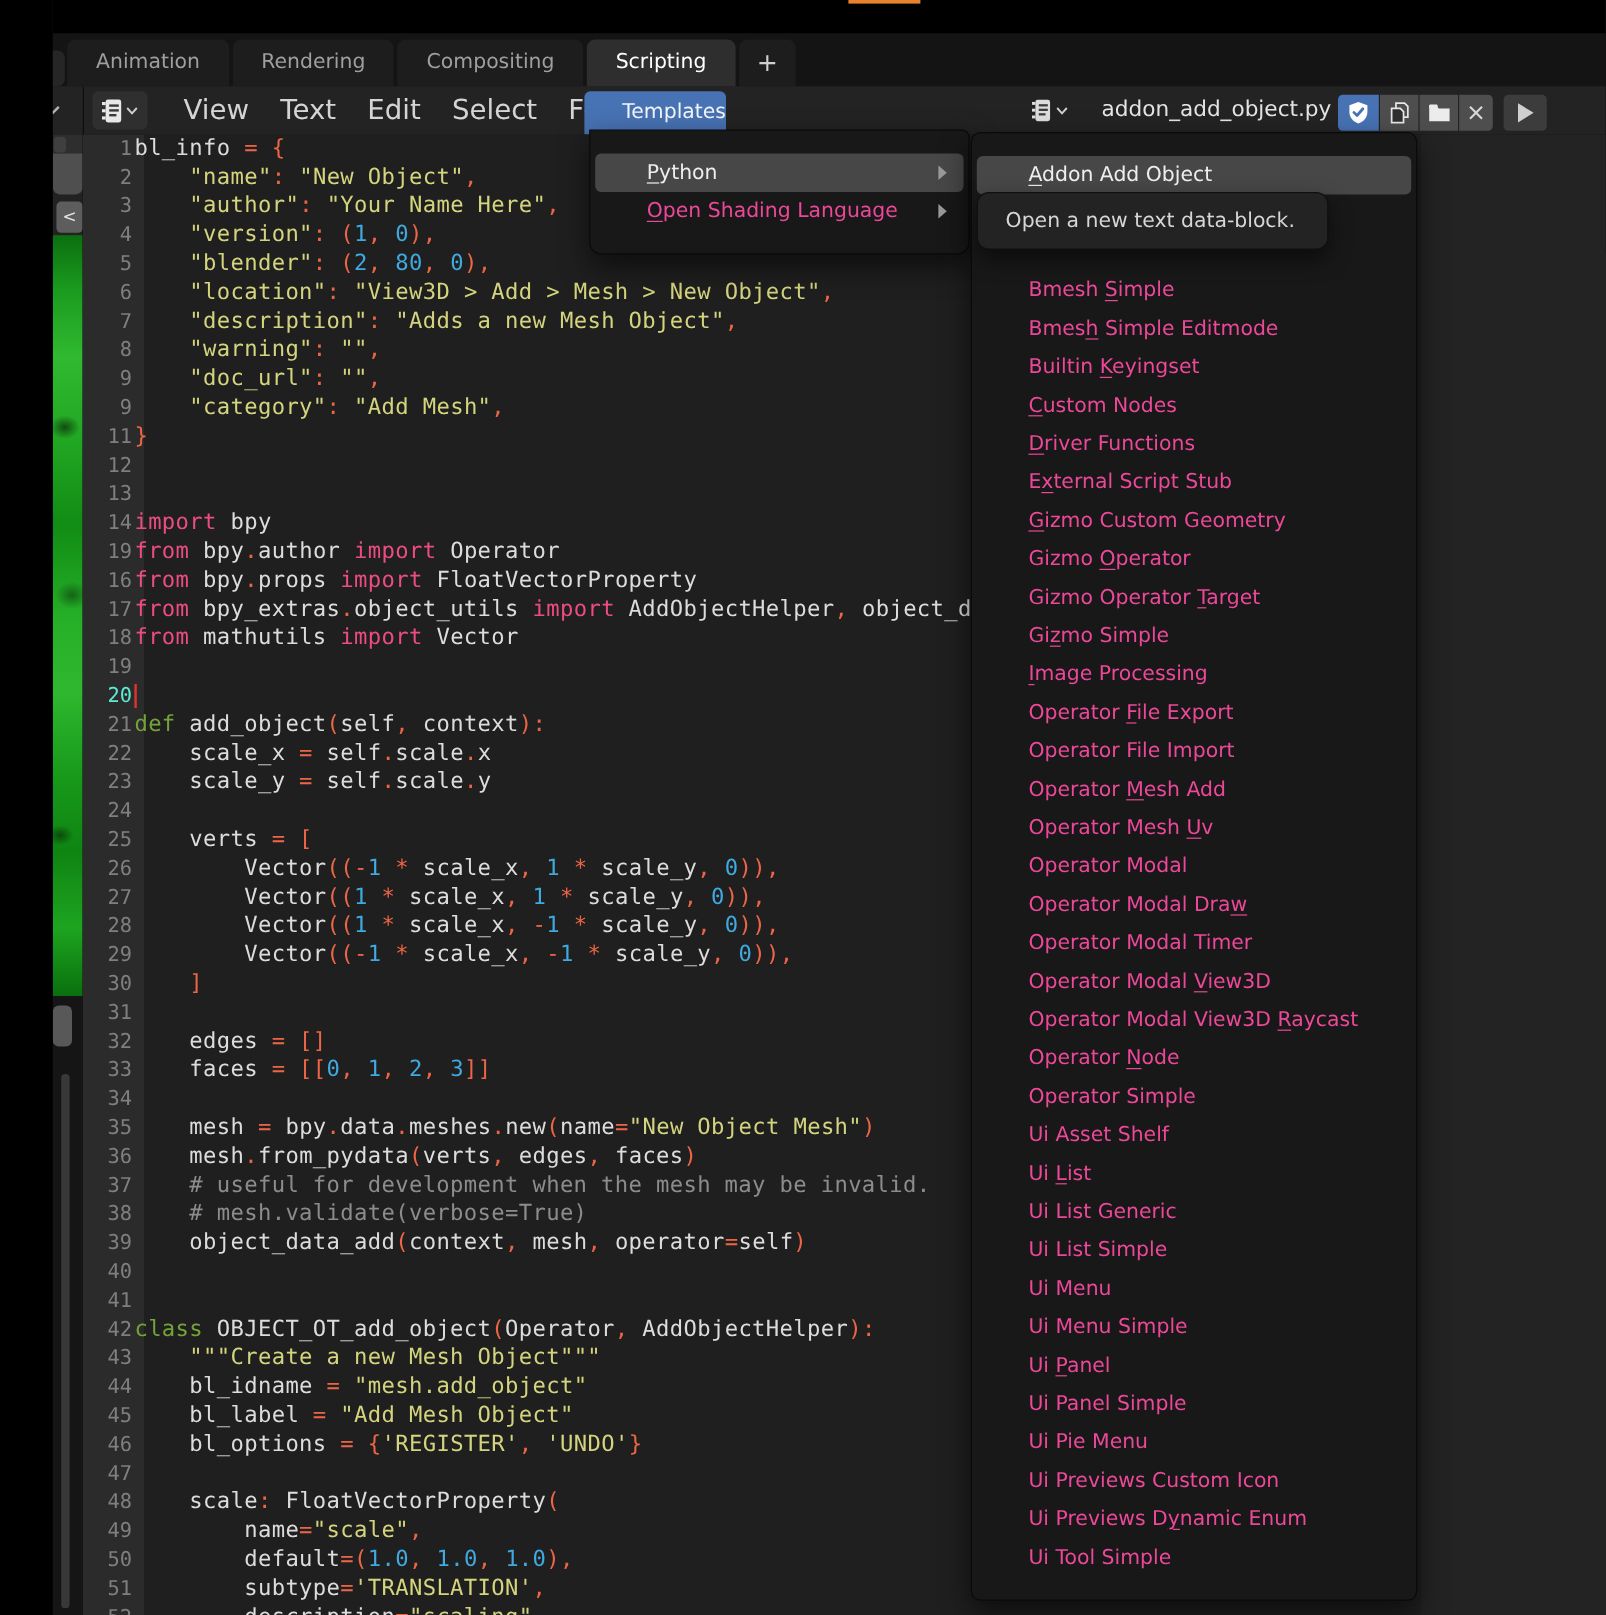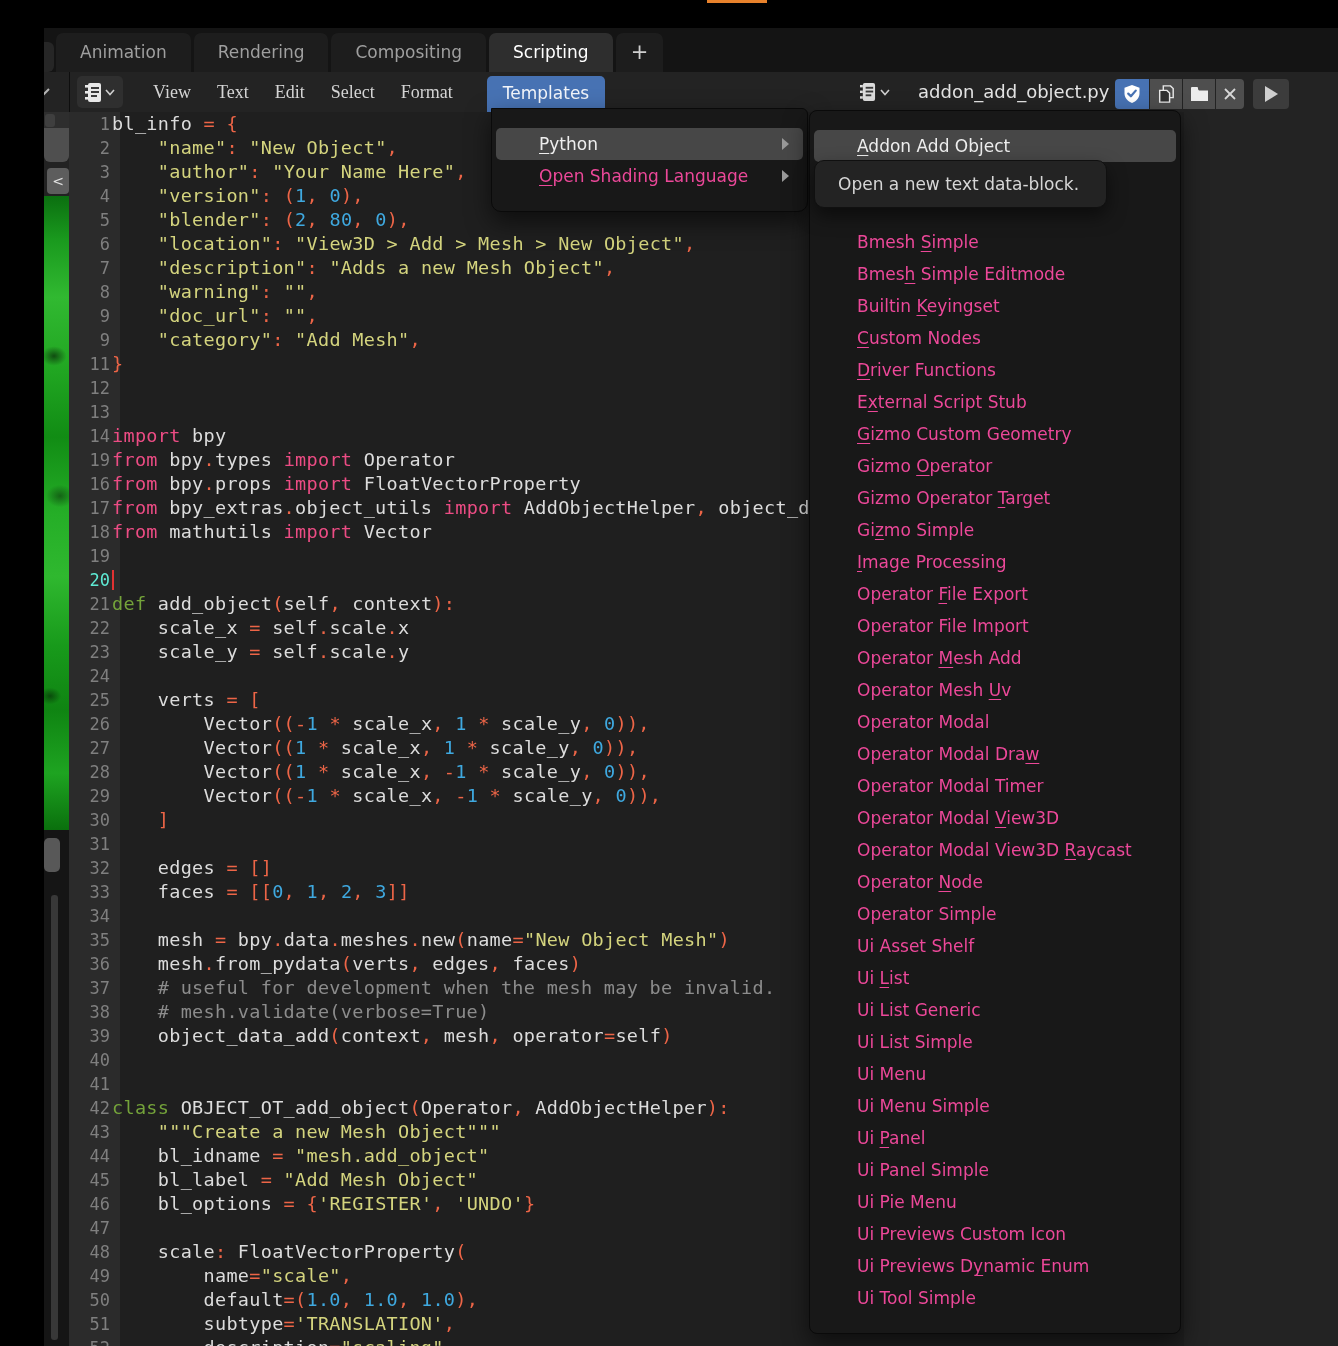--- a/index.html
+++ b/index.html
@@ -18,23 +18,23 @@
           background:#1d1d1d;border-radius:7px 7px 0 0;white-space:nowrap;}
   .ws-tab.active{background:#2e2e2e;color:#ffffff;}
   .ws-tab.plus{padding:0 15px;color:#cfcfcf;font-size:21px;}
 
   
   #header{position:absolute;left:0;top:72px;width:1338px;height:40px;background:#232323;}
   #left-partial-chevron{position:absolute;left:-7px;top:15px;}
   #editor-type-btn{position:absolute;left:33px;top:4px;width:46px;height:32px;background:#2f2f2f;
                    border-radius:5px;display:flex;align-items:center;justify-content:center;gap:3px;}
   #header-menus{position:absolute;left:96px;top:0;height:40px;display:flex;align-items:center;}
-  .hmenu{padding:0 13px;font-size:18px;color:#d4d4d4;line-height:40px;font-family:Liberation Serif, serif;}
+  .hmenu{padding:0 13px;font-size:23px;color:#d4d4d4;line-height:40px;}
   #templates-btn{position:absolute;left:443px;top:4px;width:118px;height:36px;background:#4772b3;
-                 border-radius:5px 5px 0 0;color:#f2f5fa;font-size:17px;text-align:center;line-height:34px;}
+                 border-radius:5px 5px 0 0;color:#f2f5fa;font-size:17px;text-align:right;line-height:34px;}
   #db-selector{position:absolute;left:816px;top:4px;width:44px;height:32px;display:flex;align-items:center;gap:4px;}
   #filename{position:absolute;left:874px;top:0;height:40px;line-height:40px;font-size:18px;color:#e4e4e4;}
   .hbtn{position:absolute;top:7px;height:30px;display:flex;align-items:center;justify-content:center;}
   #btn-shield{left:1071px;width:34px;background:#4772b3;border-radius:4px 0 0 4px;}
   #btn-copy{left:1106px;width:32px;background:#4e4e4e;}
   #btn-folder{left:1139px;width:32px;background:#4e4e4e;}
   #btn-x{left:1172px;width:28px;background:#4e4e4e;border-radius:0 4px 4px 0;}
   #btn-run{left:1209px;width:36px;background:#3c3c3c;border-radius:4px;}
 
   
@@ -270,21 +270,21 @@
         <div class="code-line"><span class="tok-t">    </span><span class="tok-s">"blender"</span><span class="tok-p">:</span><span class="tok-t"> </span><span class="tok-p">(</span><span class="tok-n">2</span><span class="tok-p">,</span><span class="tok-t"> </span><span class="tok-n">80</span><span class="tok-p">,</span><span class="tok-t"> </span><span class="tok-n">0</span><span class="tok-p">),</span></div>
         <div class="code-line"><span class="tok-t">    </span><span class="tok-s">"location"</span><span class="tok-p">:</span><span class="tok-t"> </span><span class="tok-s">"View3D &gt; Add &gt; Mesh &gt; New Object"</span><span class="tok-p">,</span></div>
         <div class="code-line"><span class="tok-t">    </span><span class="tok-s">"description"</span><span class="tok-p">:</span><span class="tok-t"> </span><span class="tok-s">"Adds a new Mesh Object"</span><span class="tok-p">,</span></div>
         <div class="code-line"><span class="tok-t">    </span><span class="tok-s">"warning"</span><span class="tok-p">:</span><span class="tok-t"> </span><span class="tok-s">""</span><span class="tok-p">,</span></div>
         <div class="code-line"><span class="tok-t">    </span><span class="tok-s">"doc_url"</span><span class="tok-p">:</span><span class="tok-t"> </span><span class="tok-s">""</span><span class="tok-p">,</span></div>
         <div class="code-line"><span class="tok-t">    </span><span class="tok-s">"category"</span><span class="tok-p">:</span><span class="tok-t"> </span><span class="tok-s">"Add Mesh"</span><span class="tok-p">,</span></div>
         <div class="code-line"><span class="tok-p">}</span></div>
         <div class="code-line"></div>
         <div class="code-line"></div>
         <div class="code-line"><span class="tok-k">import</span><span class="tok-t"> bpy</span></div>
-        <div class="code-line"><span class="tok-k">from</span><span class="tok-t"> bpy</span><span class="tok-p">.</span><span class="tok-t">types </span><span class="tok-k">import</span><span class="tok-t"> Operator</span></div>
+        <div class="code-line"><span class="tok-k">from</span><span class="tok-t"> bpy</span><span class="tok-p">.</span><span class="tok-t">author </span><span class="tok-k">import</span><span class="tok-t"> Operator</span></div>
         <div class="code-line"><span class="tok-k">from</span><span class="tok-t"> bpy</span><span class="tok-p">.</span><span class="tok-t">props </span><span class="tok-k">import</span><span class="tok-t"> FloatVectorProperty</span></div>
         <div class="code-line"><span class="tok-k">from</span><span class="tok-t"> bpy_extras</span><span class="tok-p">.</span><span class="tok-t">object_utils </span><span class="tok-k">import</span><span class="tok-t"> AddObjectHelper</span><span class="tok-p">,</span><span class="tok-t"> object_data_add</span></div>
         <div class="code-line"><span class="tok-k">from</span><span class="tok-t"> mathutils </span><span class="tok-k">import</span><span class="tok-t"> Vector</span></div>
         <div class="code-line"></div>
         <div class="code-line"></div>
         <div class="code-line"><span class="tok-d">def</span><span class="tok-t"> add_object</span><span class="tok-p">(</span><span class="tok-t">self</span><span class="tok-p">,</span><span class="tok-t"> context</span><span class="tok-p">):</span></div>
         <div class="code-line"><span class="tok-t">    scale_x </span><span class="tok-p">=</span><span class="tok-t"> self</span><span class="tok-p">.</span><span class="tok-t">scale</span><span class="tok-p">.</span><span class="tok-t">x</span></div>
         <div class="code-line"><span class="tok-t">    scale_y </span><span class="tok-p">=</span><span class="tok-t"> self</span><span class="tok-p">.</span><span class="tok-t">scale</span><span class="tok-p">.</span><span class="tok-t">y</span></div>
         <div class="code-line"></div>
         <div class="code-line"><span class="tok-t">    verts </span><span class="tok-p">= [</span></div>

